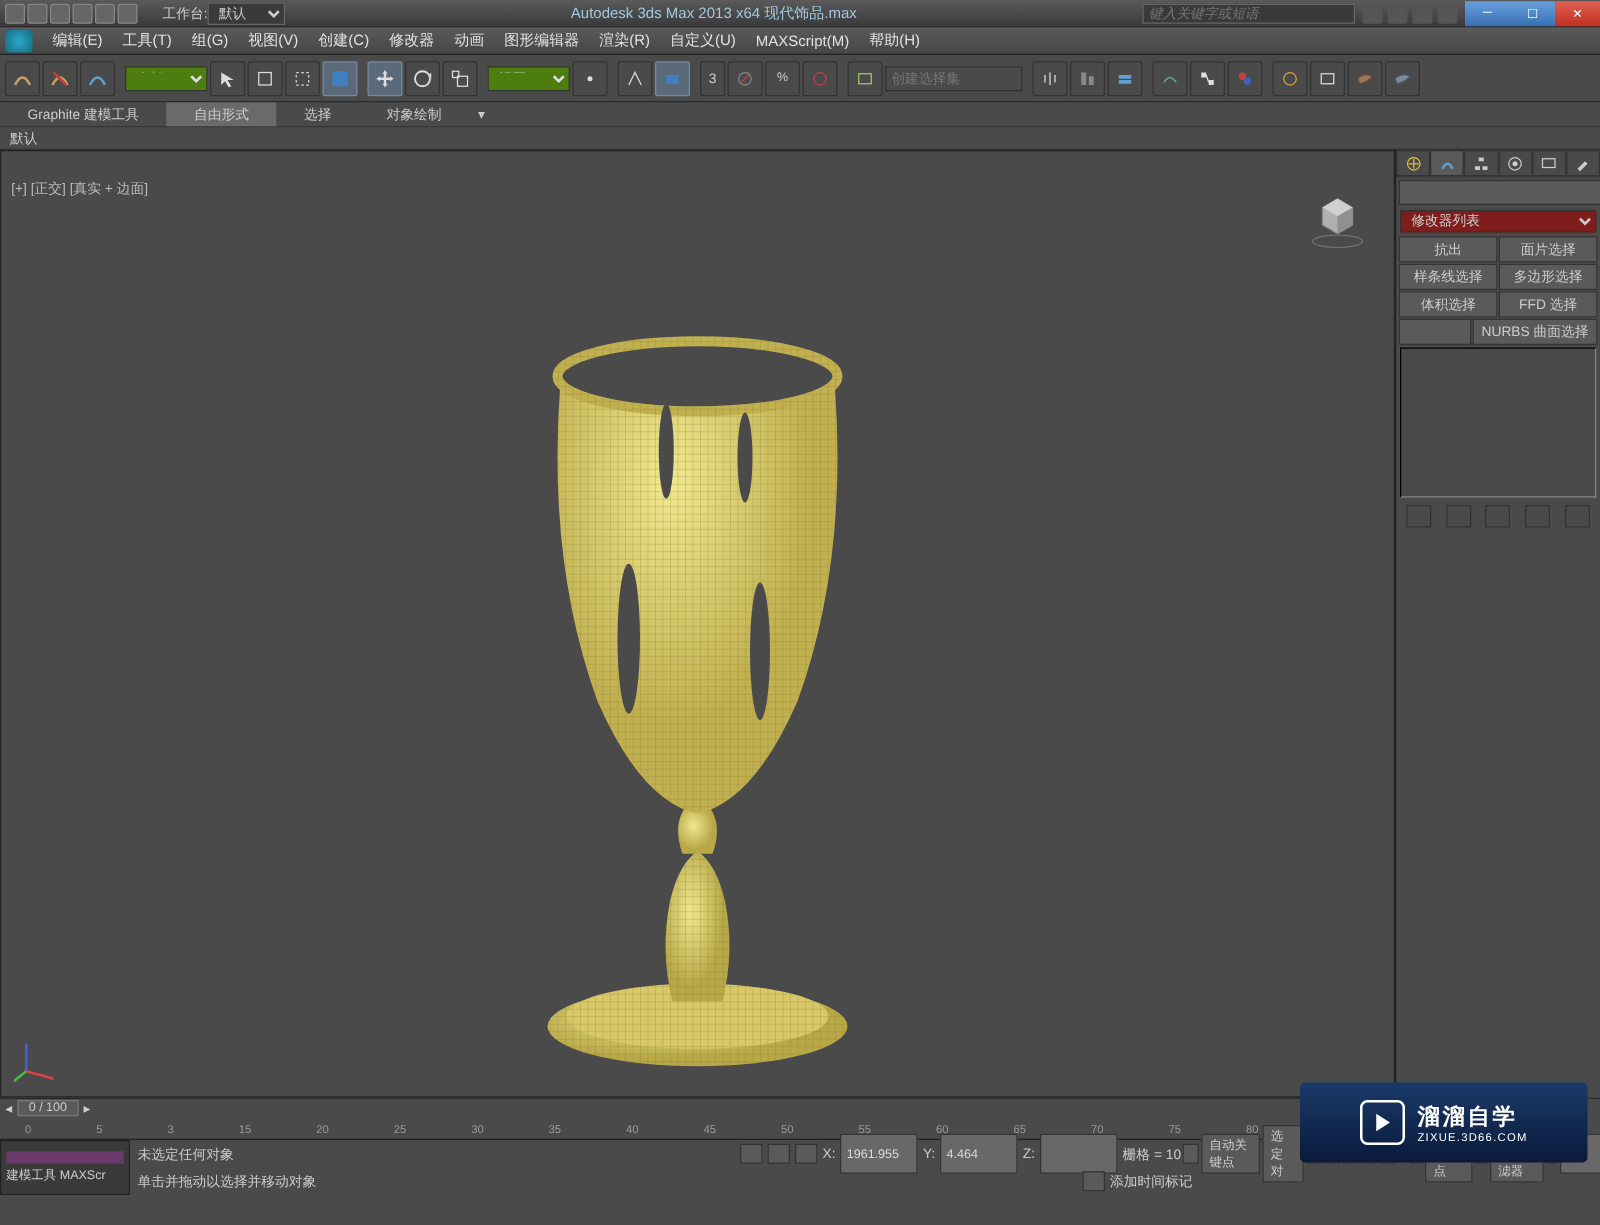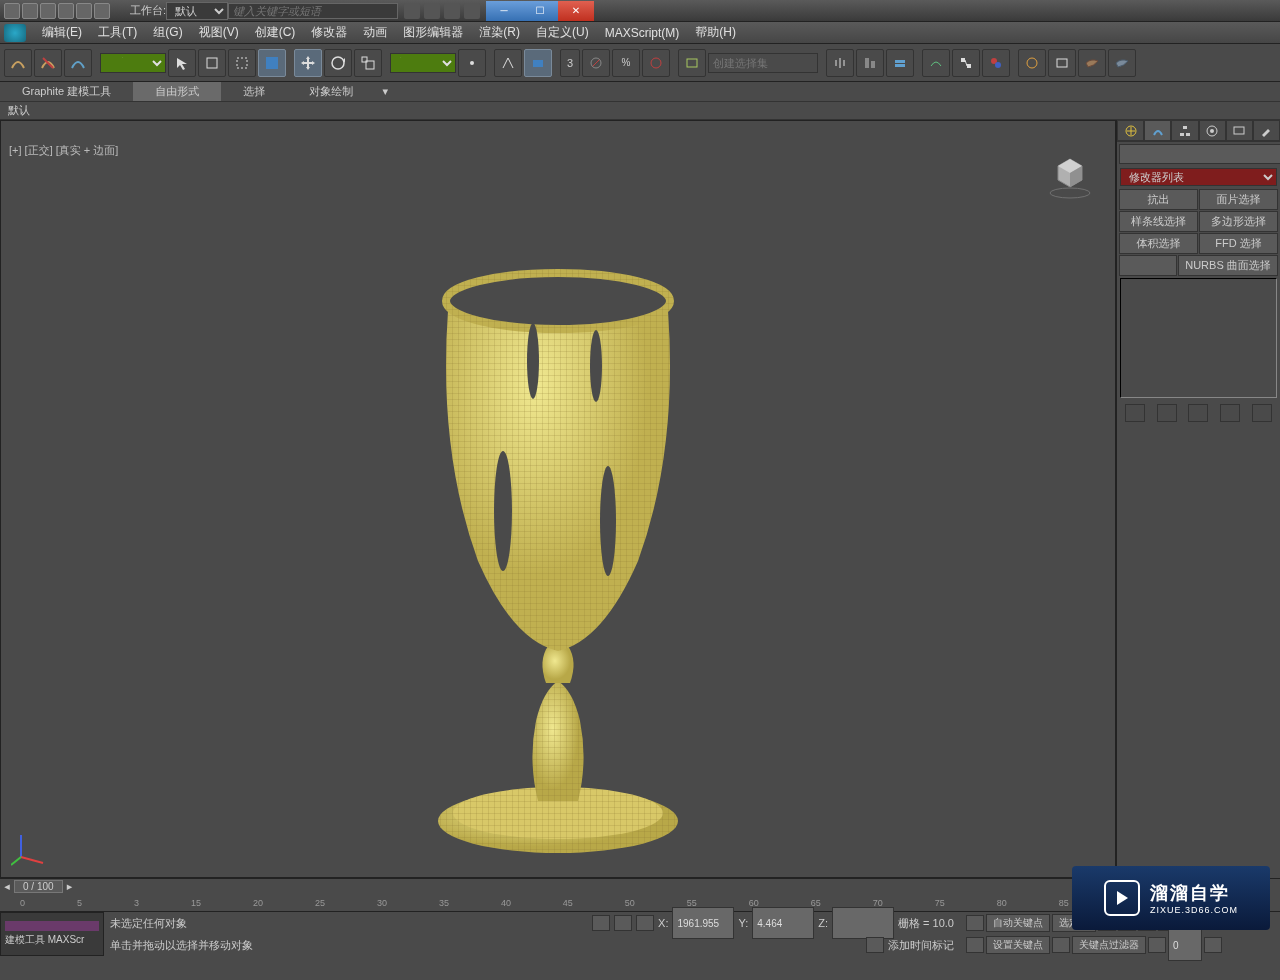--- a/index.html
+++ b/index.html
@@ -72,45 +72,46 @@
 
 
 .status { height:44px; background:#4a4a4a; display:flex; }
 .status .left { width:104px; background:#3a3a3a; border:1px solid #222; display:flex; flex-direction:column; justify-content:center; padding:2px 4px; font-size:10px; color:#ccc; }
 .status .mid { flex:1; display:flex; flex-direction:column; }
 .status .row { height:22px; display:flex; align-items:center; gap:4px; padding:0 6px; font-size:11px; color:#ccc; }
 .status .row input { background:#686868; border:1px solid #333; color:#ddd; font-size:10px; padding:15px 4px; width:62px; height:16px; }
 .status .row .lab { color:#ccc; }
 .status .row .sbtn { background:#5a5a5a; border:1px solid #333; padding:1px 6px; font-size:10px; color:#ccc; }
 .status .row .btnbox { width:18px; height:16px; background:#5a5a5a; border:1px solid #333; }
-.status .right { width:320px; display:flex; flex-direction:column;justify-content:center; }
+.status .right { width:320px; display:flex; flex-direction:row;justify-content:center; }
 .status .right .row { gap:2px; }
 
 
-.watermark { position:absolute; bottom:50px; right:10px; width:198px; height:64px; background:linear-gradient(#1a3a6a,#0a1a3a); border-radius:4px; display:flex; align-items:center; justify-content:center; color:#fff; gap:10px;margin-top:41px; }
+.watermark { position:absolute; bottom:50px; right:10px; width:230px; height:64px; background:linear-gradient(#1a3a6a,#0a1a3a); border-radius:4px; display:flex; align-items:center; justify-content:center; color:#fff; gap:10px;margin-top:41px; }
 .watermark .logo { width:36px; height:36px; border:2px solid #fff; border-radius:6px; display:flex; align-items:center; justify-content:center; }
 .watermark .txt .t1 { font-size:18px; font-weight:bold; letter-spacing:2px; }
 .watermark .txt .t2 { font-size:9px; letter-spacing:1px; }
 
 svg { display:block; }
 </style>
 </head>
 <body>
 
 <div class="titlebar">
   <div class="qat">
     <div class="ico"></div>
     <div class="ico"></div>
     <div class="ico"></div>
     <div class="ico"></div>
     <div class="ico"></div>
     <div class="ico"></div>
   </div>
   <span class="ws-label">工作台:</span>
   <select class="ws-sel"><option>默认</option></select>
+  <div class="center">Autodesk 3ds Max  2013 x64     现代饰品.max</div>
   <input class="search" placeholder="键入关键字或短语" style="">
   <div class="help-icons">
     <div class="ico"></div>
     <div class="ico"></div>
     <div class="ico"></div>
     <div class="ico"></div>
   </div>
   <div class="winbtns">
     <div class="winbtn min">─</div>
     <div class="winbtn max">☐</div>

